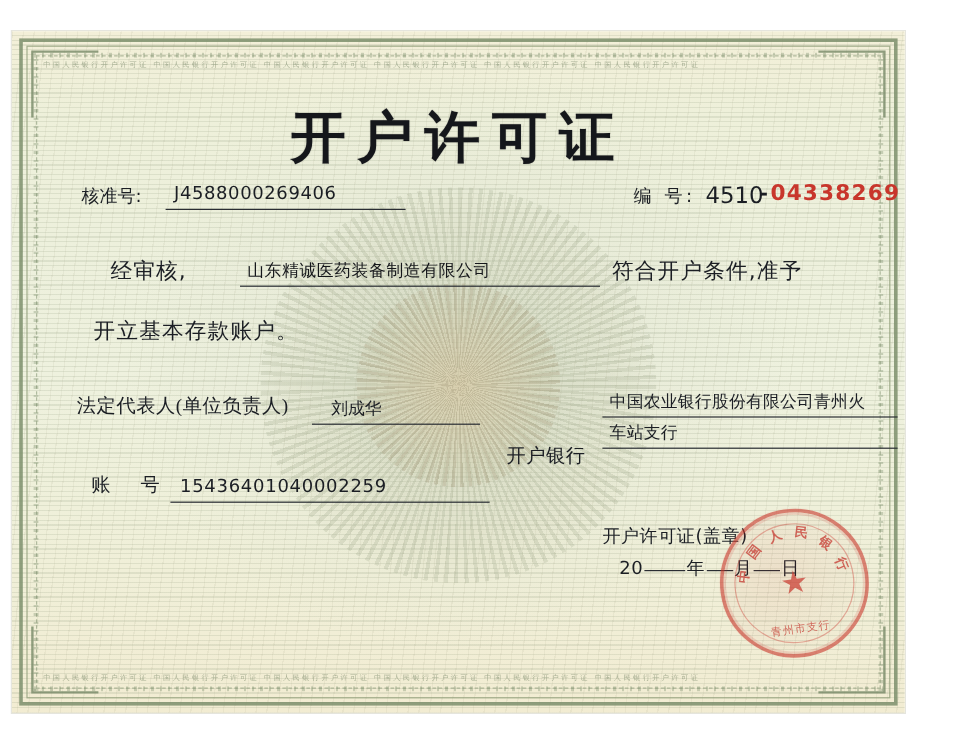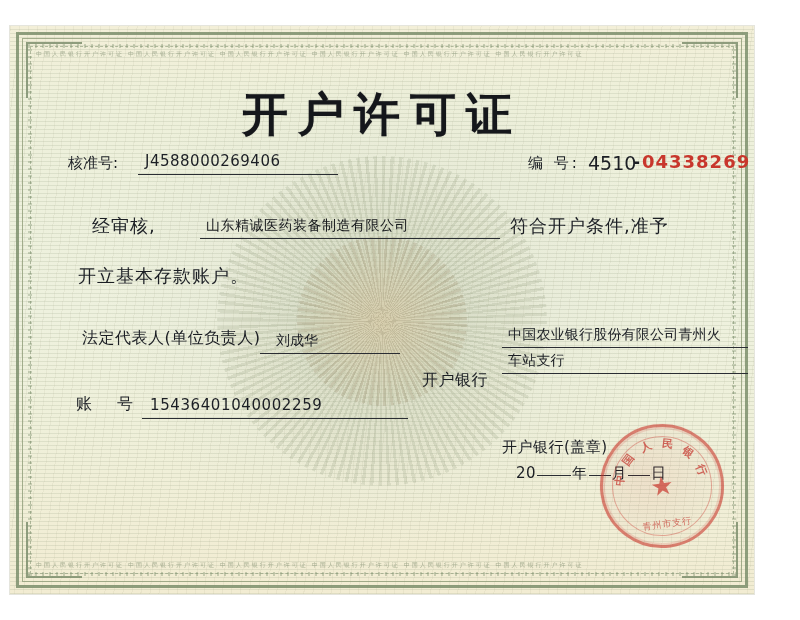--- a/index.html
+++ b/index.html
@@ -206,21 +206,21 @@
   }
   #company-underline {
     position: absolute;
     left: 190px; top: 212px; width: 300px;
     border-bottom: 1px solid #2a2d33;
   }
   #body-tail     { left: 500px; top: 188px; font-size: 18px; letter-spacing: 1px; }
   #body-line2    { left: 68px;  top: 238px; font-size: 18px; letter-spacing: 1px; }
 
   
-  #rep-label   { left: 72px;  top: 302px; font-size: 16px; letter-spacing: 0.5px; }
+  #rep-label   { left: 54px;  top: 302px; font-size: 16px; letter-spacing: 0.5px; font-family: Liberation Serif, serif; }
   #rep-value   { left: 266px; top: 306px; font-size: 14px; }
   #rep-underline {
     position: absolute;
     left: 250px; top: 327px; width: 140px;
     border-bottom: 1px solid #2a2d33;
   }
 
   #bank-label  { left: 412px; top: 302px; font-size: 16px; letter-spacing: 0.5px; margin-top: 42px; }
   #bank-value-1 { left: 498px; top: 300px; font-size: 14px; letter-spacing: 0.2px; }
   #bank-value-2 { left: 498px; top: 326px; font-size: 14px; letter-spacing: 0.2px; }
@@ -365,21 +365,21 @@
     <div class="row" id="bank-label">开户银行</div>
     <div class="row" id="bank-value-1">中国农业银行股份有限公司青州火</div>
     <div id="bank-underline-1"></div>
     <div class="row" id="bank-value-2">车站支行</div>
     <div id="bank-underline-2"></div>
 
     <div class="row" id="account-label">账 号</div>
     <div class="row" id="account-value">15436401040002259</div>
     <div id="account-underline"></div>
 
-    <div class="row" id="issuer-label">开户银行(盖章)</div>
+    <div class="row" id="issuer-label">开户许可证(盖章)</div>
     <div class="row" id="date-line">
       <span>20</span><span class="date-blank"></span><span>年</span><span class="date-blank narrow"></span><span>月</span><span class="date-blank narrow"></span><span>日</span>
     </div>
 
     <div id="seal">
       <div id="seal-smudge"></div>
       <div id="seal-inner-ring"></div>
       <div class="seal-arc-text" id="seal-arc">
           <span style="transform: rotate(-75deg) translate(0px, -44px) rotate(0deg) translate(-5px, -6px);">中</span>
           <span style="transform: rotate(-45deg) translate(0px, -44px) rotate(0deg) translate(-5px, -6px);">国</span>

